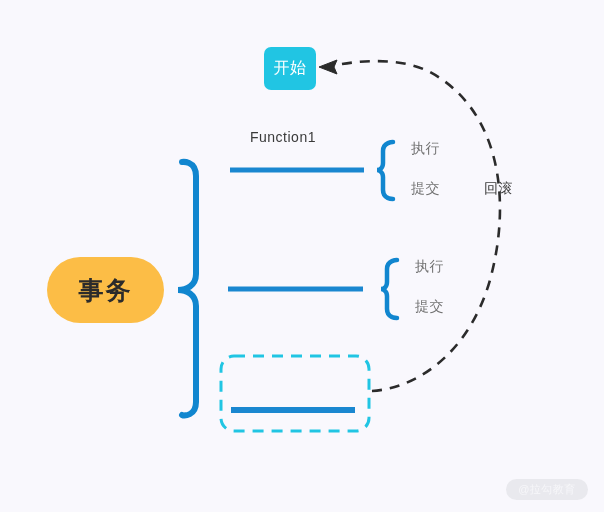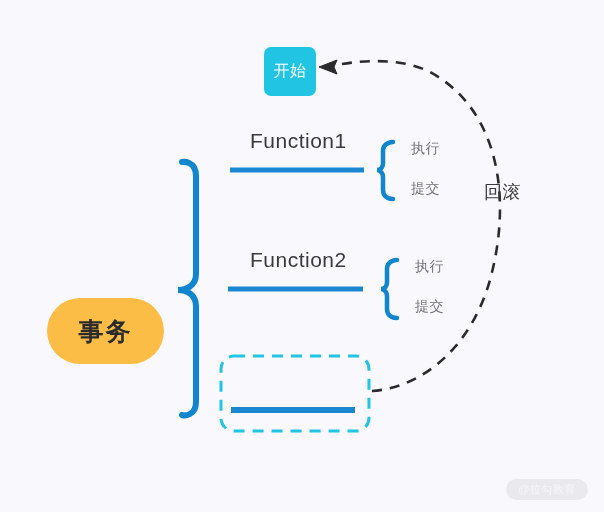--- a/index.html
+++ b/index.html
@@ -24,21 +24,21 @@
     left: 0;
     top: 0;
     width: 604px;
     height: 512px;
   }
   .node-start {
     position: absolute;
     left: 264px;
     top: 47px;
     width: 52px;
-    height: 49px;
+    height: 43px;
     background: #21c5e3;
     border-radius: 7px;
     display: flex;
     align-items: center;
     justify-content: center;
     color: #ffffff;
     font-size: 16px;
     letter-spacing: 0.5px;
   }
   .node-root {
@@ -49,26 +49,25 @@
     height: 66px;
     background: #fcbd46;
     border-radius: 33px;
     display: flex;
     align-items: center;
     justify-content: center;
     color: #2b2b2b;
     font-size: 25px;
     font-weight: bold;
     letter-spacing: 2px;
-    margin-top: 41px;
   }
   .branch-label {
     position: absolute;
     color: #3a3a3a;
-    font-size: 21px;
+    font-size: 14px;
     letter-spacing: 0.5px;
     white-space: nowrap;
   }
   .fn1-label { left: 250px; top: 129px; }
   .fn2-label { left: 250px; top: 248px; }
   .exc-label {
     left: 249px;
     top: 373px;
     font-size: 20px;
     letter-spacing: 1px;
@@ -82,21 +81,21 @@
   }
   .f1-exec { left: 411px; top: 140px; }
   .f1-commit { left: 411px; top: 180px; }
   .f2-exec { left: 415px; top: 258px; }
   .f2-commit { left: 415px; top: 298px; }
   .edge-label {
     position: absolute;
     left: 484px;
     top: 180px;
     color: #3a3a3a;
-    font-size: 18px;
+    font-size: 14px;
     letter-spacing: 0.5px;
     white-space: nowrap;
   }
   .watermark {
     position: absolute;
     left: 506px;
     top: 479px;
     width: 82px;
     height: 21px;
     background: #e9e9ee;
@@ -137,21 +136,20 @@
 
   <div class="node-start">
     <span>开始</span>
   </div>
 
   <div class="node-root">
     <span>事务</span>
   </div>
 
   <div class="branch-label fn1-label">Function1</div>
-  <div class="branch-label fn2-label">Function2</div>
 
   <div class="sub-label f1-exec">执行</div>
   <div class="sub-label f1-commit">提交</div>
 
   <div class="sub-label f2-exec">执行</div>
   <div class="sub-label f2-commit">提交</div>
 
   <div class="edge-label">回滚</div>
 
   <div class="watermark">

